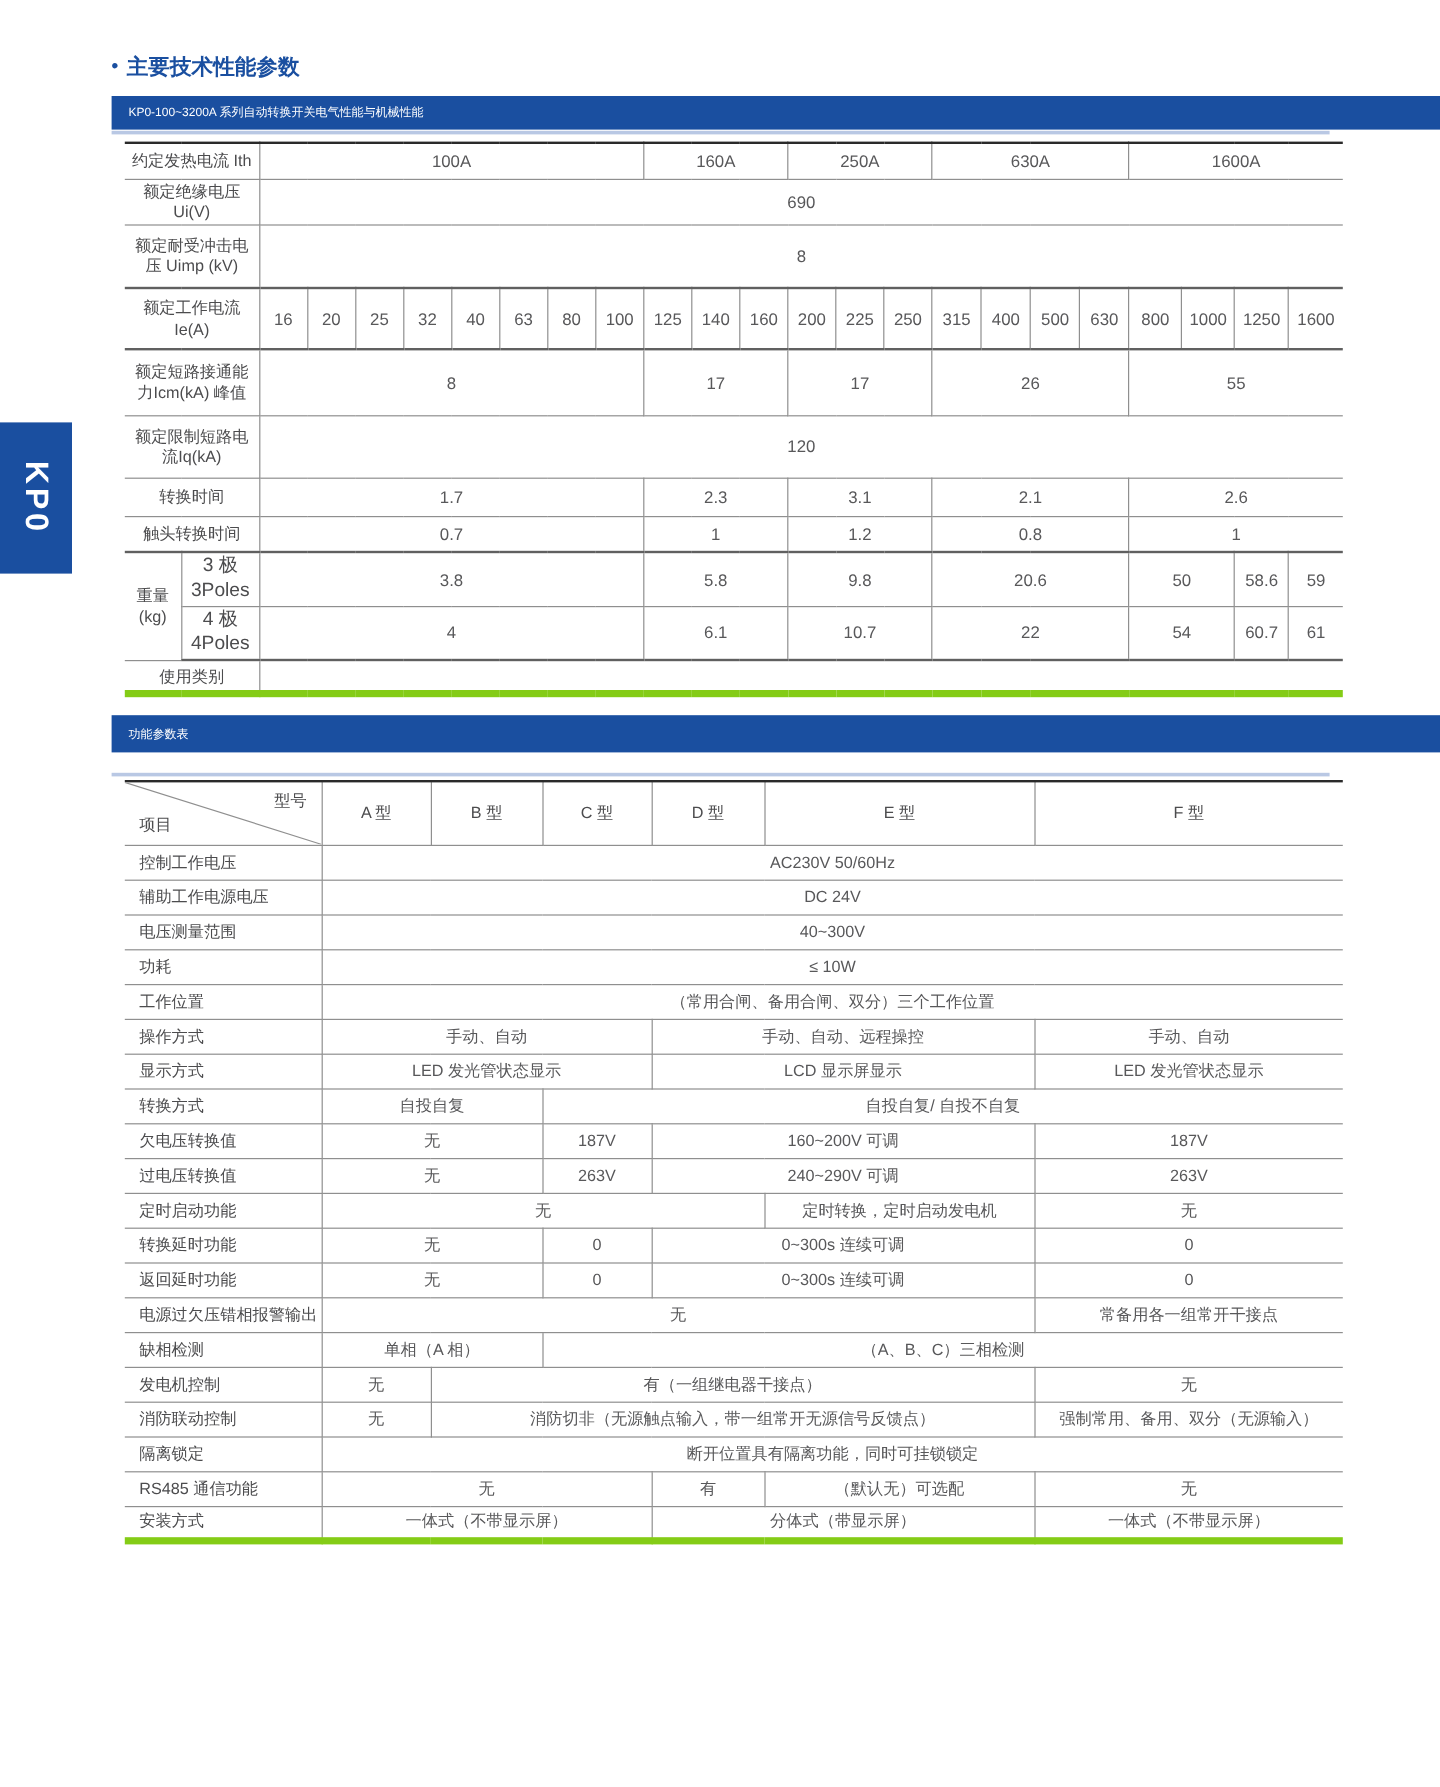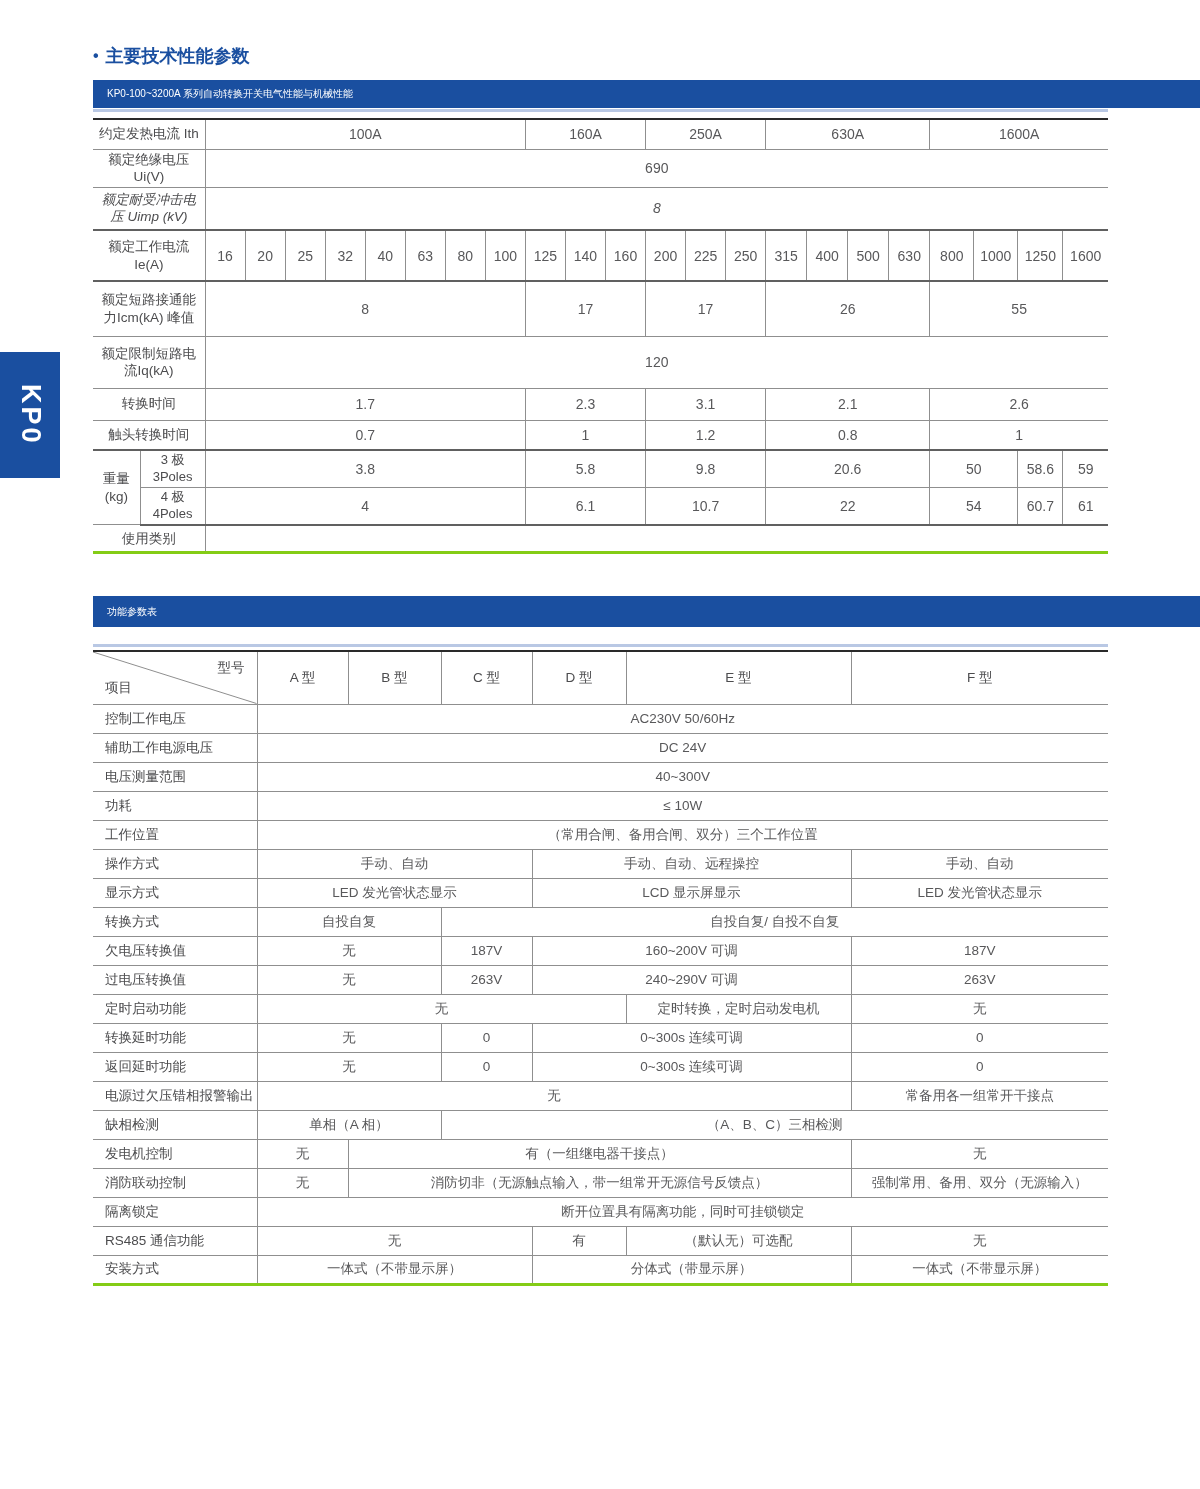--- a/index.html
+++ b/index.html
@@ -20,30 +20,30 @@
 
   
   .bar{position:absolute;left:0;width:1153px;background:#1a4fa0;color:#fff;
     display:flex;align-items:center;padding-left:14px;box-sizing:border-box;font-size:10px;}
   .bar1{top:80px;height:28px;}
   .bar2{top:596px;height:31px;text-align:right;}
   .bar-shadow{position:absolute;left:0;width:1015px;height:3px;background:#b9c8e4;}
   .bs1{top:109px;} .bs2{top:644px;}
 
   
-  table{border-collapse:collapse;table-layout:fixed;width:1015px;position:absolute;left:0;
-    border-left:hidden;border-right:hidden;border-top:2px solid #2a2a2a;border-bottom:3px solid #84cc16;}
+  table{border-collapse:collapse;table-layout:fixed;width:1015px;position:absolute;left:11px;
+    border-left:hidden;border-right:hidden;border-top:2px solid #2a2a2a;border-bottom:6px solid #84cc16;}
   td{border:1px solid #8f8f8f;text-align:center;vertical-align:middle;color:#58585a;
     font-size:14px;line-height:1.3;padding:1px 2px;overflow:hidden;white-space:pre-line;box-sizing:border-box;}
   tr.sep > td{border-bottom-width:2px;border-bottom-color:#606060;}
 
   
   .t1{top:118px;}
   .t1 td.lbl{color:#4c4c4e;font-size:13.5px;}
-  .t1 td.sub{font-size:13px;color:#4c4c4e;padding:1px 0;}
+  .t1 td.sub{font-size:16px;color:#4c4c4e;padding:1px 0;}
   .t1 td.grp{font-size:13.5px;color:#4c4c4e;}
 
   
   .t2{top:650px;}
   .t2 td.lbl{text-align:left;padding-left:12px;color:#4c4c4e;font-size:13.5px;}
   .t2 td.val{font-size:13.5px;}
   .t2 td.hdr{font-size:13.5px;color:#4c4c4e;text-align:center;}
   .diag{position:relative;padding:0;}
   .diag svg{position:absolute;left:0;top:0;width:100%;height:100%;}
   .diag .ct{position:absolute;top:7px;right:12px;font-size:13.5px;color:#4c4c4e;}
@@ -103,21 +103,21 @@
             <td colspan="8" class="val">100A</td>
             <td colspan="3" class="val">160A</td>
             <td colspan="3" class="val">250A</td>
             <td colspan="4" class="val">630A</td>
             <td colspan="4" class="val">1600A</td>
           </tr>
           <tr style="height: 31px;">
             <td colspan="2" class="lbl">额定绝缘电压 Ui(V)</td>
             <td colspan="22" class="val">690</td>
           </tr>
-          <tr class="sep" style="height: 43px; font-style: italic;">
+          <tr class="sep" style="height: 53px;">
             <td colspan="2" class="lbl">额定耐受冲击电
 压 Uimp (kV)</td>
             <td colspan="22" class="val">8</td>
           </tr>
           <tr class="sep" style="height: 51px;">
             <td colspan="2" class="lbl">额定工作电流
 Ie(A)</td>
             <td class="val">16</td>
             <td class="val">20</td>
             <td class="val">25</td>

